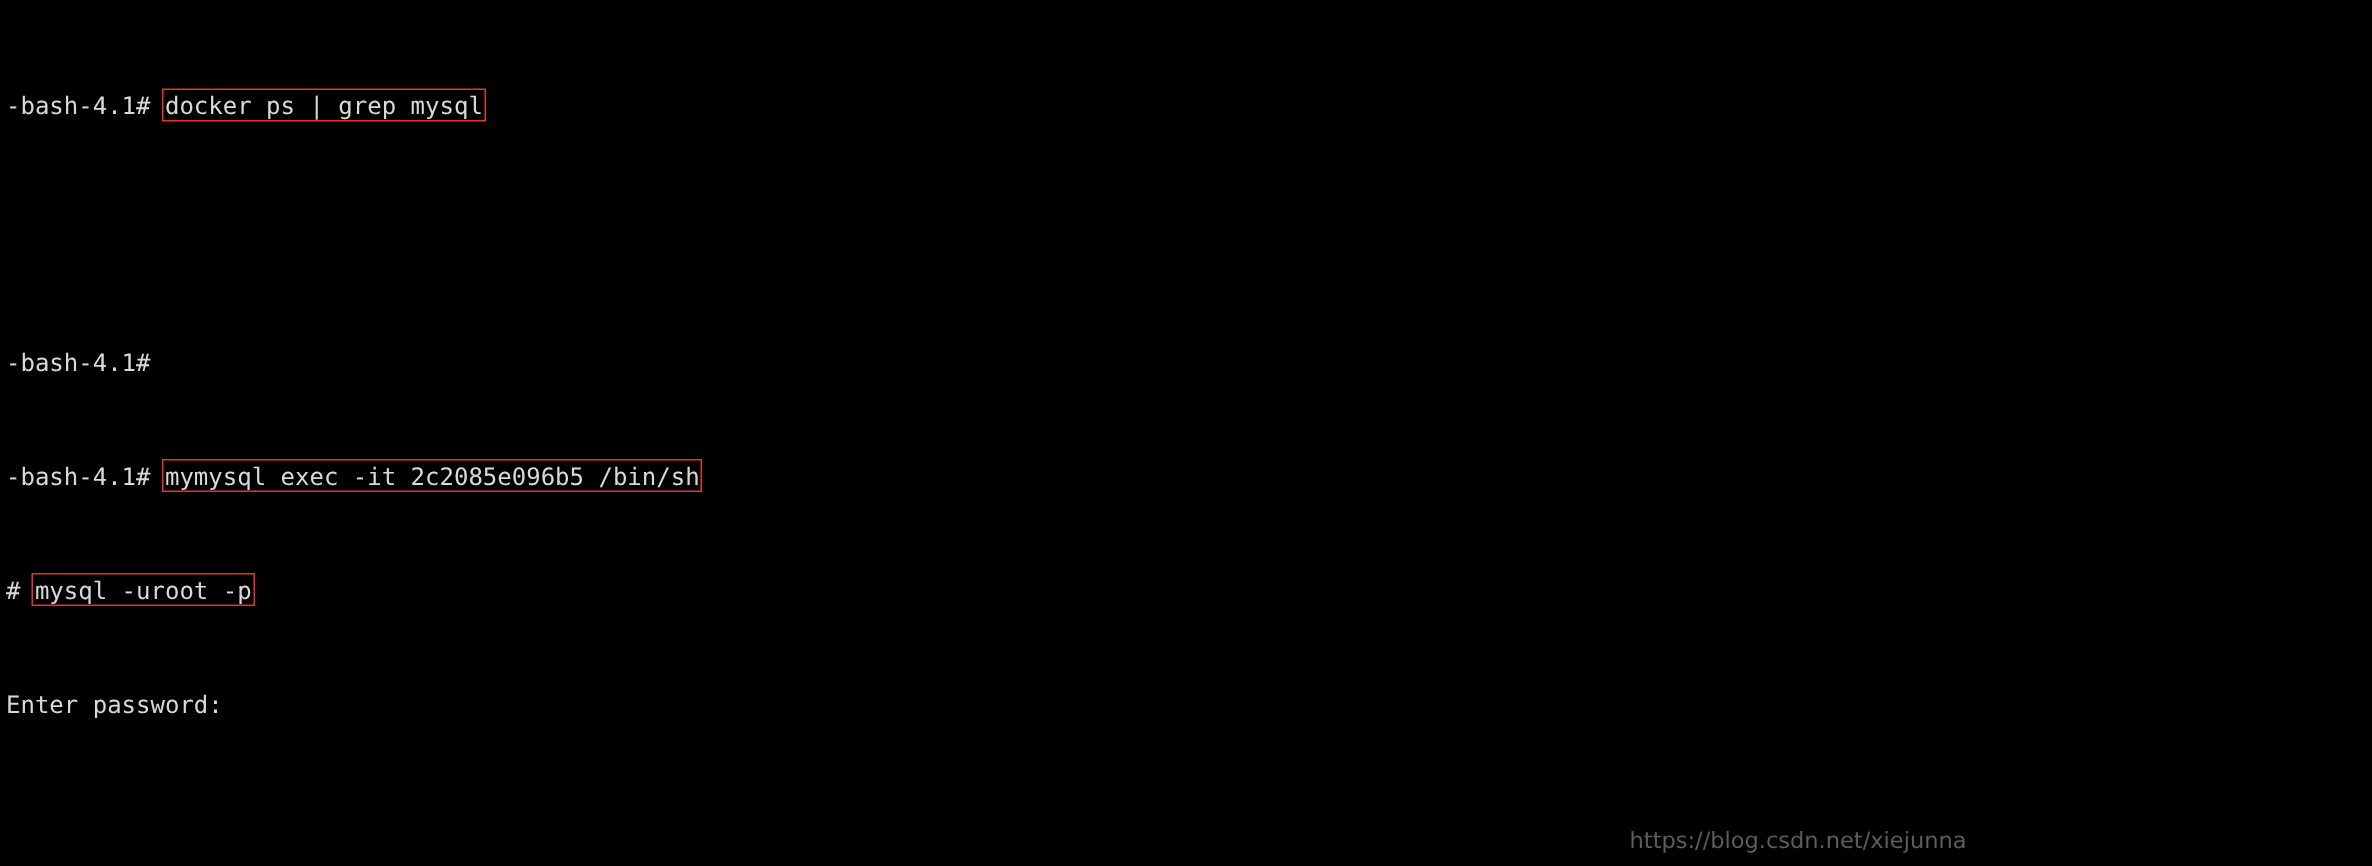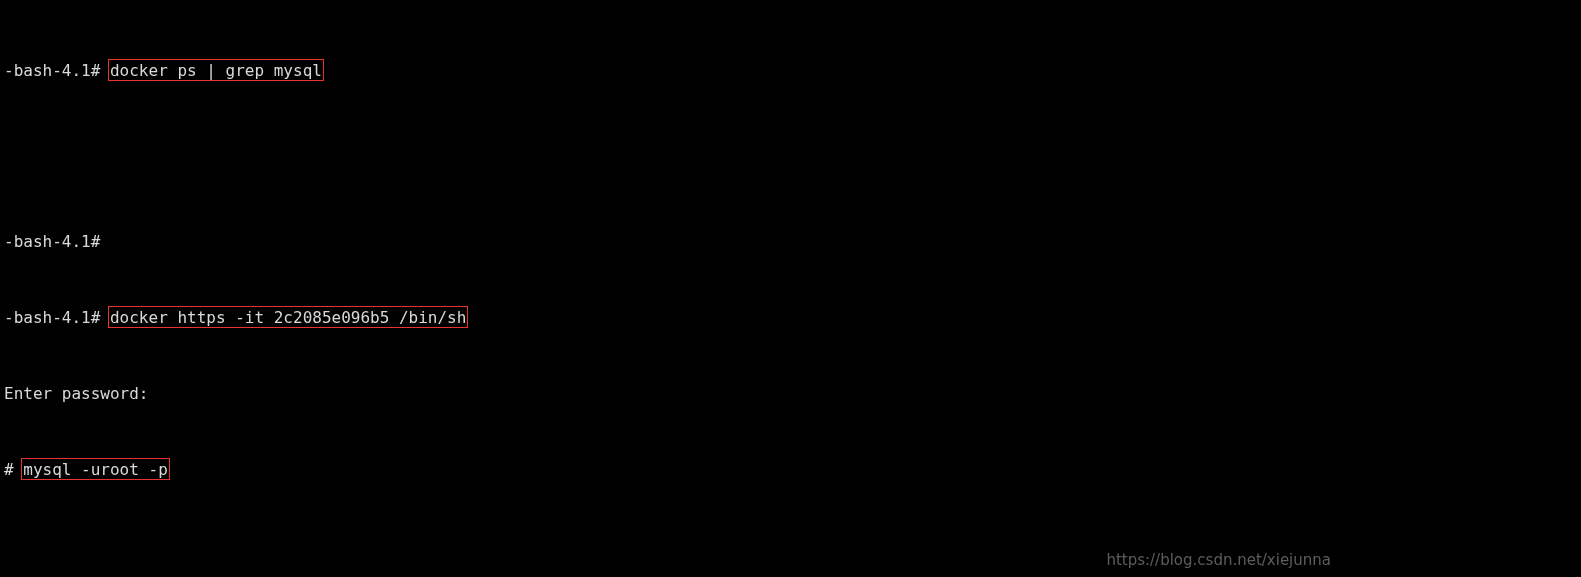--- a/index.html
+++ b/index.html
@@ -56,21 +56,21 @@
     left: -2px;
     right: -2px;
     top: -2px;
     bottom: -1px;
     border: 1.6px solid #e8332a;
     pointer-events: none;
   }
 
   #watermark {
     position: absolute;
-    right: 8px;
+    right: 28px;
     bottom: 8px;
     color: #5d5d5d;
     font-family: "DejaVu Sans", "Liberation Sans", sans-serif;
     font-size: 15px;
     line-height: 18px;
     white-space: pre;
     letter-spacing: 0px;
   }
 </style>
 </head>
@@ -78,25 +78,25 @@
 
 <div id="terminal">
 
   <div class="line"><span>-bash-4.1# </span><span class="hl">docker ps | grep mysql</span></div>
 
 
   <div class="line blank"> </div>
 
   <div class="line">-bash-4.1# </div>
 
-  <div class="line"><span>-bash-4.1# </span><span class="hl">docker https -it 2c2085e096b5 /bin/sh</span></div>
+  <div class="line"><span>-bash-4.1# </span><span class="hl">mymysql exec -it 2c2085e096b5 /bin/sh</span></div>
+
+  <div class="line"><span># </span><span class="hl">mysql -uroot -p</span></div>
 
   <div class="line">Enter password:</div>
-
-  <div class="line"><span># </span><span class="hl">mysql -uroot -p</span></div>
 
   
 
   
 
   
 
   
 
   

